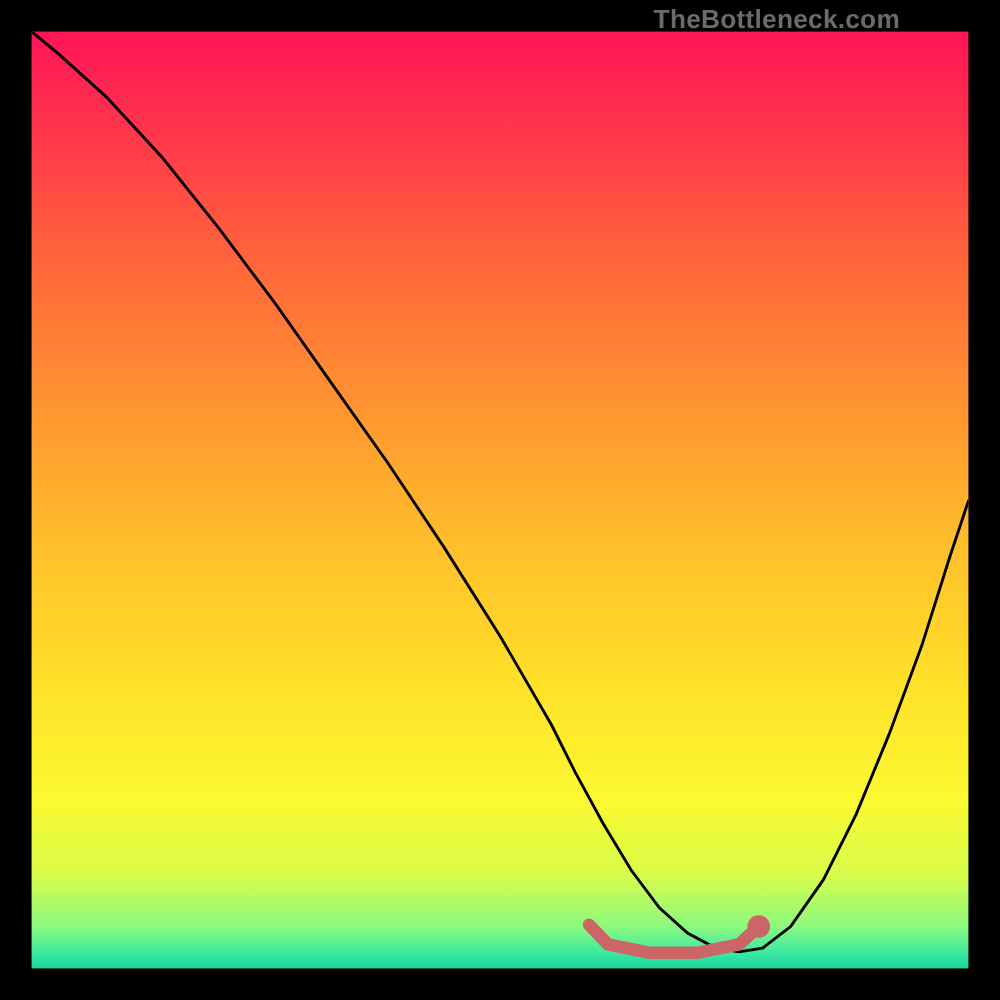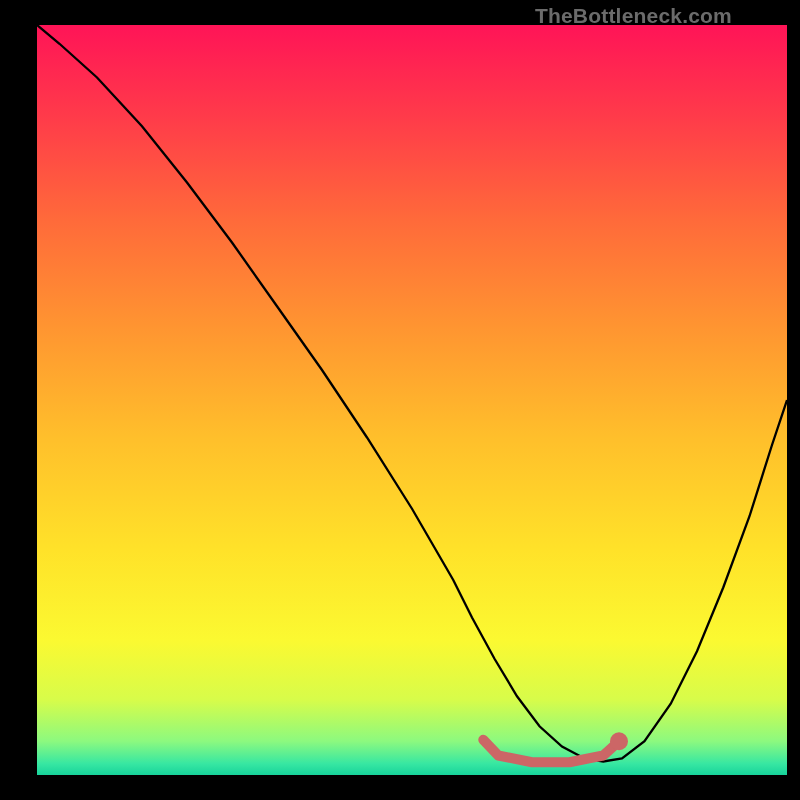--- a/index.html
+++ b/index.html
@@ -8,21 +8,20 @@
     width: 800px;
     height: 800px;
     background: #000;
     overflow: hidden;
   }
   .stage {
     position: relative;
     width: 742px;
     height: 800px;
     background: #000;
-    margin-left: 12px;
   }
   .plot {
     position: absolute;
     left: 25px;
     top: 25px;
     width: 750px;
     height: 750px;
     overflow: hidden;
   }
   .gradient {

